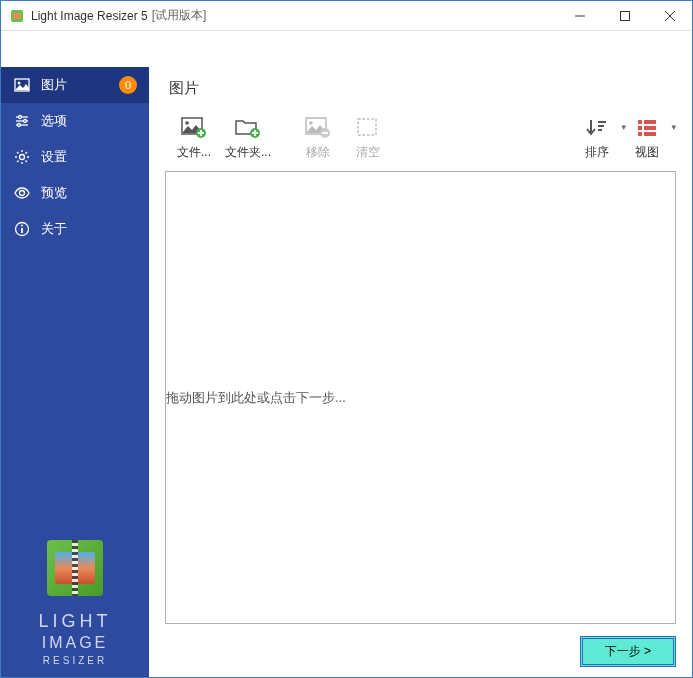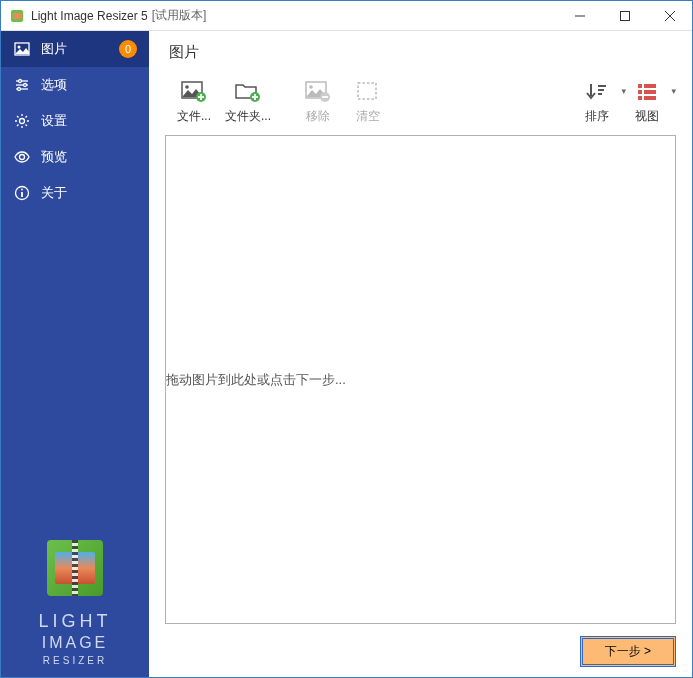--- a/index.html
+++ b/index.html
@@ -1,18 +1,18 @@
 <!DOCTYPE html>
 <html><head>
   <meta charset="utf-8">
   <style>
     * { box-sizing: border-box; margin: 0; padding: 0; }
     body { font-family: "Microsoft YaHei", "Segoe UI", sans-serif; font-size: 12px; background: #fff; }
     
-    .window { width: 693px; height: 678px; border: 1px solid #3a7cc0; display: flex; flex-direction: column; overflow: hidden; }
+    .window { width: 693px; height: 678px; border: 1px solid #3a7cc0; display: flex; flex-direction: column; overflow: hidden; gap: 36px; }
     
     
     .titlebar { height: 30px; background: #fff; border-bottom: 1px solid #e0e0e0; display: flex; align-items: center; padding: 0 0 0 8px; }
     .titlebar .app-icon { width: 16px; height: 16px; margin-right: 6px; }
     .titlebar .title-text { flex: 0 0 auto; font-size: 12px; color: #333; }
     .titlebar .title-suffix { margin-left: 4px; color: #666; font-size: 12px; }
     .titlebar .spacer { flex: 1; }
     .win-controls { display: flex; }
     .win-btn { width: 45px; height: 29px; display: flex; align-items: center; justify-content: center; cursor: pointer; }
     
@@ -47,21 +47,21 @@
     .tool-btn .icon-box { width: 28px; height: 24px; display: flex; align-items: center; justify-content: center; margin-bottom: 4px; }
     .tool-btn .label { font-size: 12px; color: #333; }
     .tool-btn.disabled .label { color: #aaa; }
     .tool-btn.disabled { cursor: default; }
     .tool-spacer { flex: 1; }
     .tool-btn .chevron { position: absolute; right: -4px; top: 8px; font-size: 9px; color: #666; }
     
     .drop-area { flex: 1; border: 1px solid #b0b0b0; background: #fff; display: flex; align-items: center; color: #555; font-size: 13px; margin-bottom: 12px; }
     
     .footer { display: flex; justify-content: flex-end; }
-    .next-btn { background: #fdba74; border: 1px solid #2e6bc0; padding: 6px 24px; font-size: 12px; cursor: pointer; outline: 1px solid #2e6bc0; outline-offset: -3px; }
+    .next-btn { background: #5eead4; border: 1px solid #2e6bc0; padding: 6px 24px; font-size: 12px; cursor: pointer; outline: 1px solid #2e6bc0; outline-offset: -3px; }
     
     svg { display: block; }
   </style>
 </head>
 <body>
 
 <div class="window">
 
   <div class="titlebar">
     <span class="app-icon">

